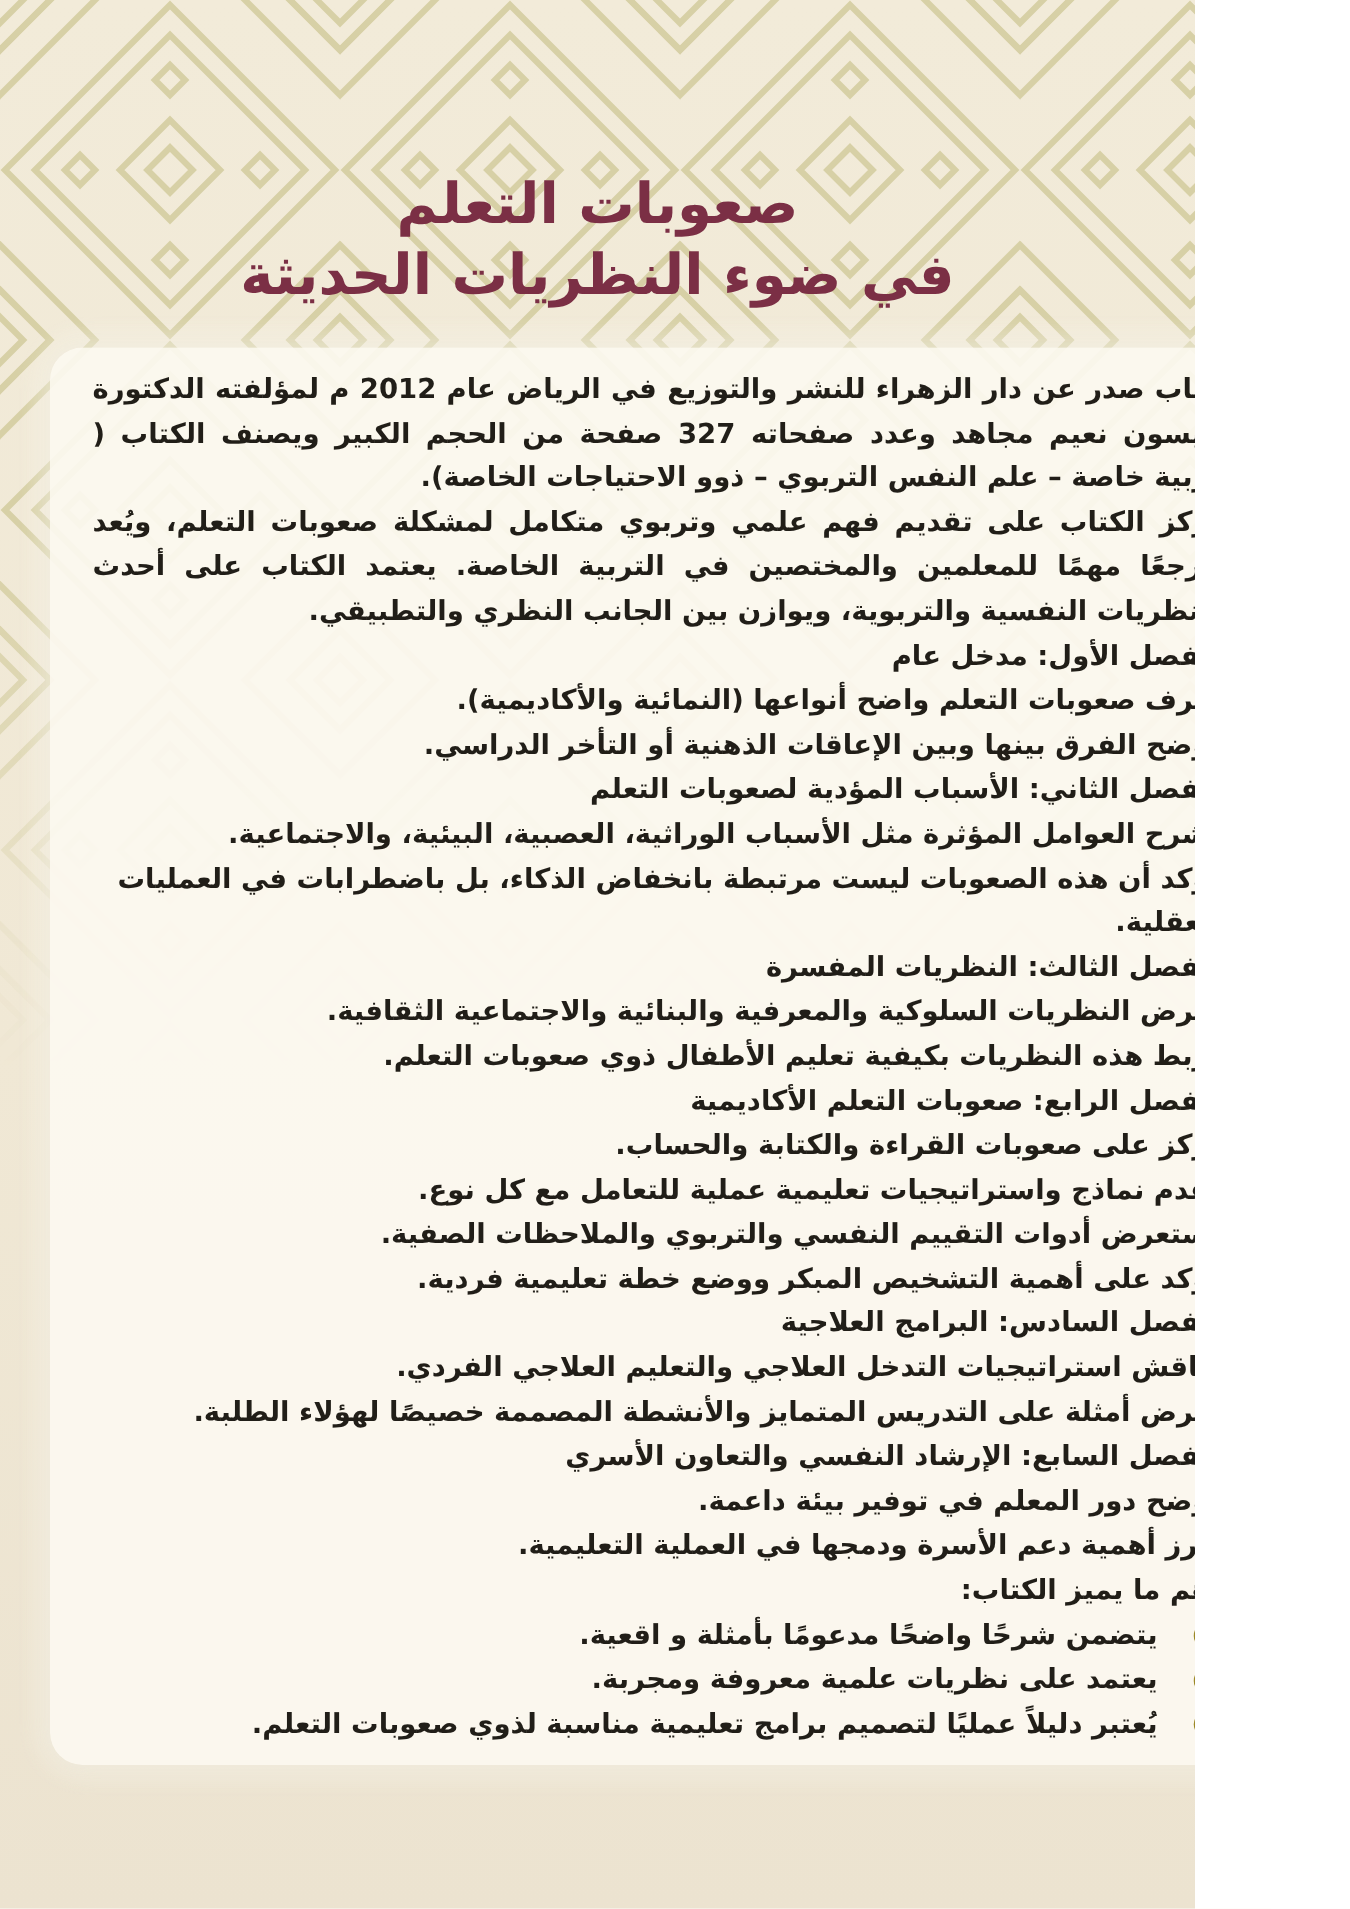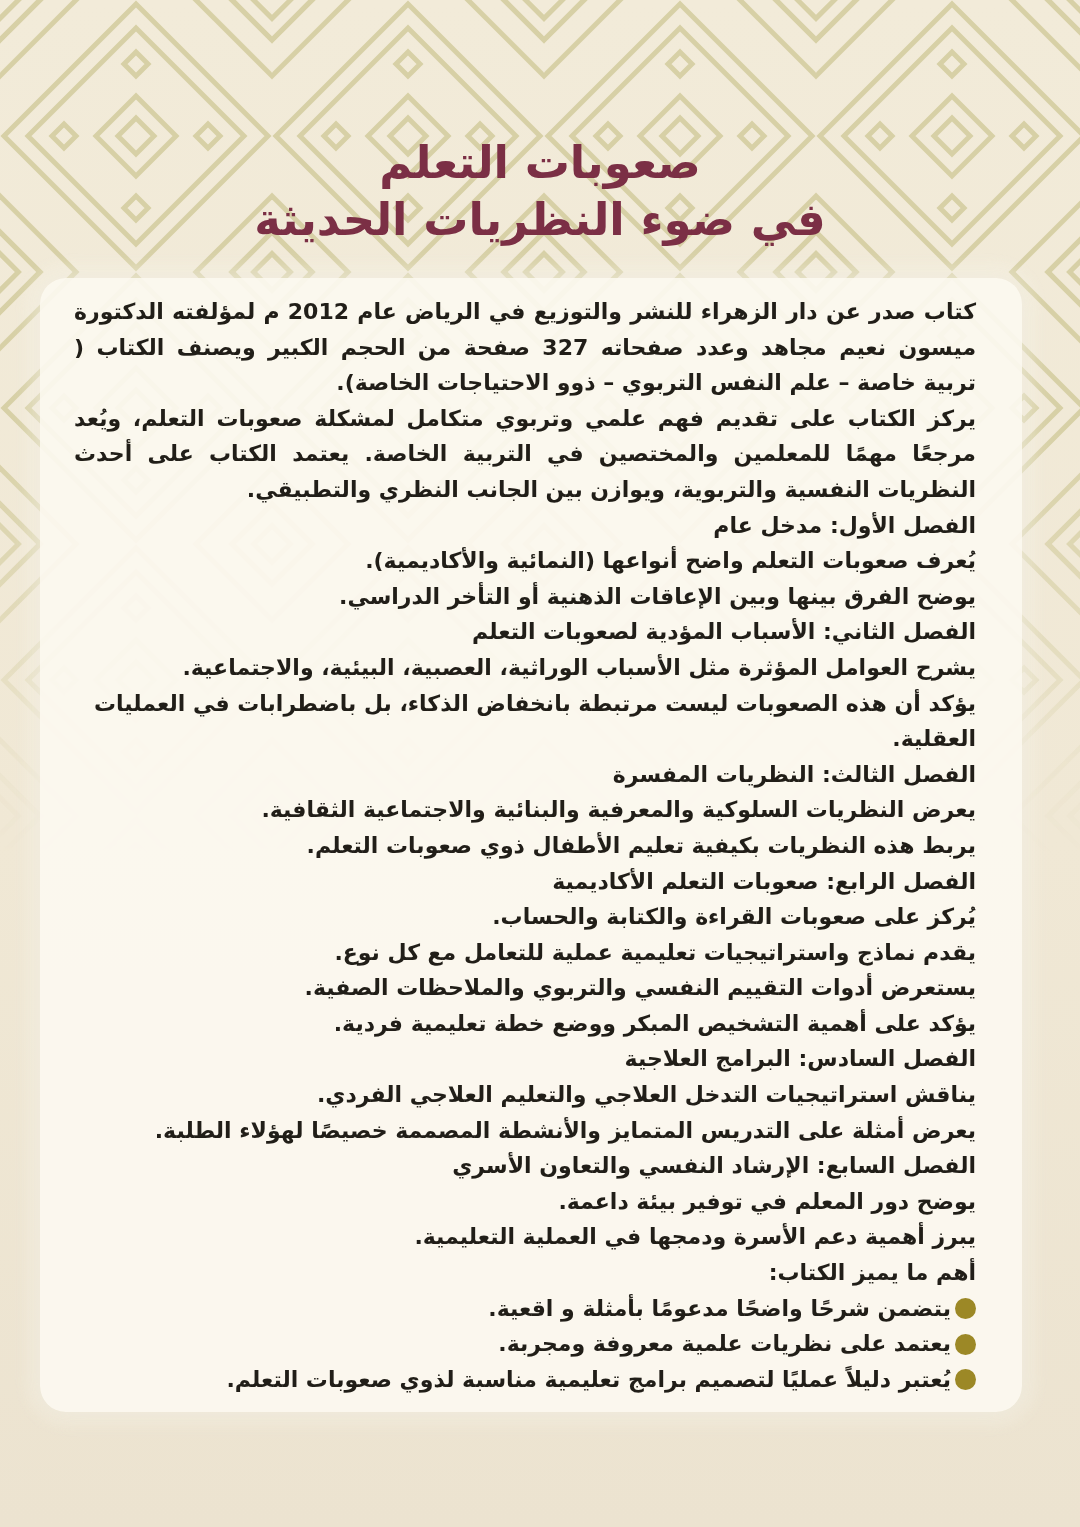--- a/index.html
+++ b/index.html
@@ -1,20 +1,20 @@
 <!DOCTYPE html>
 <html lang="ar"><head>
 <meta charset="utf-8">
 <style>
   html, body { margin: 0; padding: 0; }
   body { width: 1080px; height: 1527px; }
 
   .page {
     position: relative;
-    width: 1080px;
+    width: 956px;
     height: 1527px;
     overflow: hidden;
     background: linear-gradient(180deg, #f2ebd9 0%, #f0e8d5 55%, #ece3d0 100%);
     font-family: "DejaVu Sans", sans-serif;
   }
 
   .bg-pattern {
     position: absolute;
     inset: 0;
     display: block;
@@ -60,21 +60,21 @@
     font-weight: 700;
     line-height: 35.6px;
     color: #211e18;
     text-align: right;
     margin: 0;
   }
   .row.paragraph { text-align: justify; }
   .row.bullet {
     display: flex;
     align-items: center;
-    gap: 4px;
+    gap: 29px;
   }
   .dot {
     width: 21px;
     height: 21px;
     border-radius: 50%;
     background: #9c8826;
     flex: 0 0 auto;
   }
 </style>
 </head>

